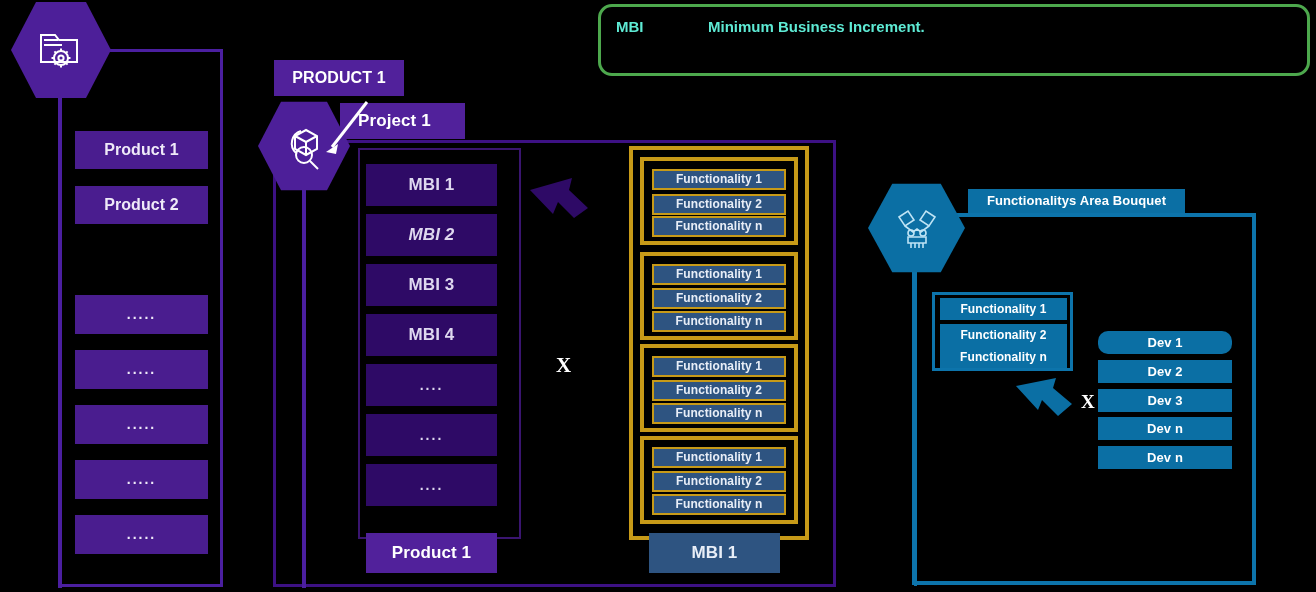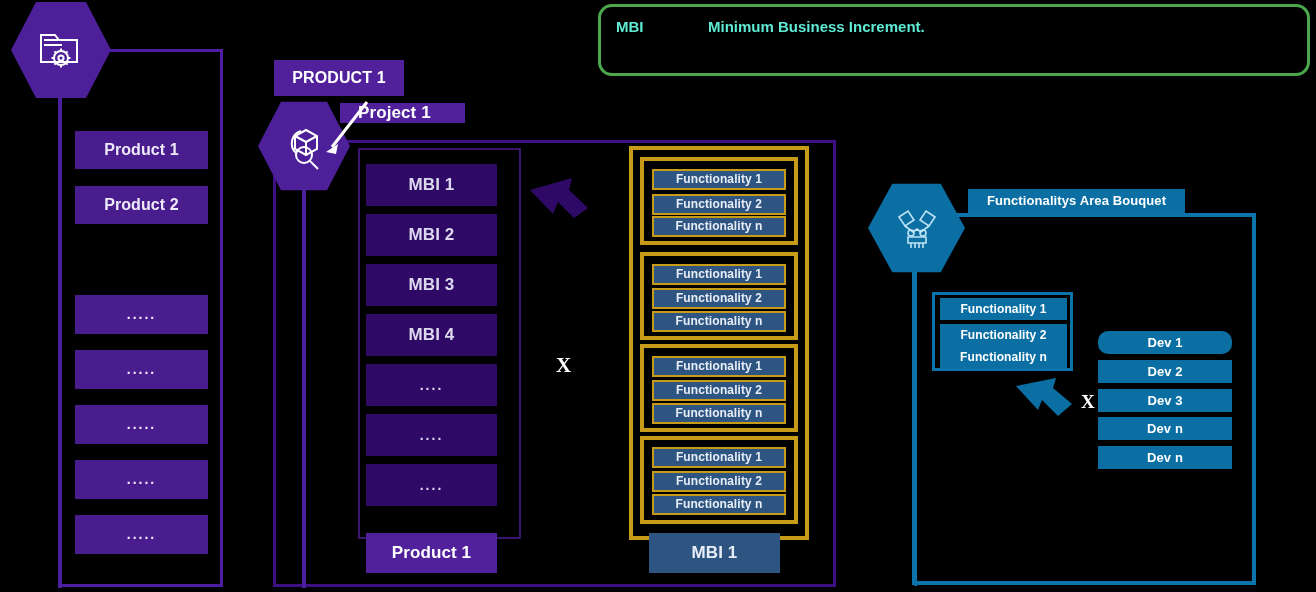--- a/index.html
+++ b/index.html
@@ -98,41 +98,41 @@
   <div class="box purple-tile ellipsis" style="left:75px;top:405px;width:133px;height:39px;font-size:14px;">.....</div>
   <div class="box purple-tile ellipsis" style="left:75px;top:460px;width:133px;height:39px;font-size:14px;">.....</div>
   <div class="box purple-tile ellipsis" style="left:75px;top:515px;width:133px;height:39px;font-size:14px;">.....</div>
 
   <div class="abs outer-purple" style="left:273px;top:140px;width:563px;height:447px;"></div>
 
   <div class="line" style="left:302px;top:180px;width:4px;height:408px;"></div>
 
   <div class="box purple-label" style="left:274px;top:60px;width:130px;height:36px;font-size:16px;">PRODUCT 1</div>
 
-  <div class="box purple-label" style="left:340px;top:103px;width:125px;height:20px;font-size:17px;justify-content:flex-start;padding-left:18px;text-align:right;">Project 1</div>
+  <div class="box purple-label" style="left:340px;top:103px;width:125px;height:36px;font-size:17px;justify-content:flex-start;padding-left:18px;text-align:right;">Project 1</div>
 
   <div class="hex" style="left:258px;top:100px;width:92px;height:92px;background:#4d1f99;">
     <svg width="50" height="48" viewBox="0 0 50 48" fill="none" stroke="#ffffff" stroke-width="2">
       <path d="M27 8 l11 6 v13 l-11 6 -11 -6 V14 Z"></path>
       <path d="M16 14 l11 6 11 -6 M27 20 v13"></path>
       <path d="M22 9 A13 13 0 0 0 17 31"></path>
       <circle cx="25" cy="33" r="8"></circle>
       <path d="M31 39 l8 8"></path>
     </svg>
   </div>
 
   <svg class="abs" style="left:320px;top:100px;width:50px;height:55px;" viewBox="0 0 50 55">
     <path d="M47 2 L12 47" stroke="#ffffff" stroke-width="3" fill="none"></path>
     <path d="M6 52 L18 44 L16 54 Z" fill="#ffffff"></path>
   </svg>
 
   <div class="abs purple-frame-thin" style="left:358px;top:148px;width:163px;height:391px;"></div>
 
   <div class="box purple-deep" style="left:366px;top:164px;width:131px;height:42px;font-size:17px;">MBI 1</div>
-  <div class="box purple-deep" style="left:366px;top:214px;width:131px;height:42px;font-size:17px;">MBI 2</div>
+  <div class="box purple-deep" style="left:366px;top:214px;width:131px;height:42px;font-size:17px;font-style:italic;">MBI 2</div>
   <div class="box purple-deep" style="left:366px;top:264px;width:131px;height:42px;font-size:17px;">MBI 3</div>
   <div class="box purple-deep" style="left:366px;top:314px;width:131px;height:42px;font-size:17px;text-align:right;">MBI 4</div>
   <div class="box purple-deep ellipsis" style="left:366px;top:364px;width:131px;height:42px;font-size:14px;">....</div>
   <div class="box purple-deep ellipsis" style="left:366px;top:414px;width:131px;height:42px;font-size:14px;">....</div>
   <div class="box purple-deep ellipsis" style="left:366px;top:464px;width:131px;height:42px;font-size:14px;">....</div>
 
   <div class="box purple-label" style="left:366px;top:533px;width:131px;height:40px;font-size:17px;">Product 1</div>
 
   <svg class="arrow" style="left:528px;top:176px;width:70px;height:50px;" viewBox="0 0 70 50">
     <path d="M2 14 L44 2 L41 14 L60 32 L46 42 L30 26 L25 38 Z" fill="#2e0a66"></path>

